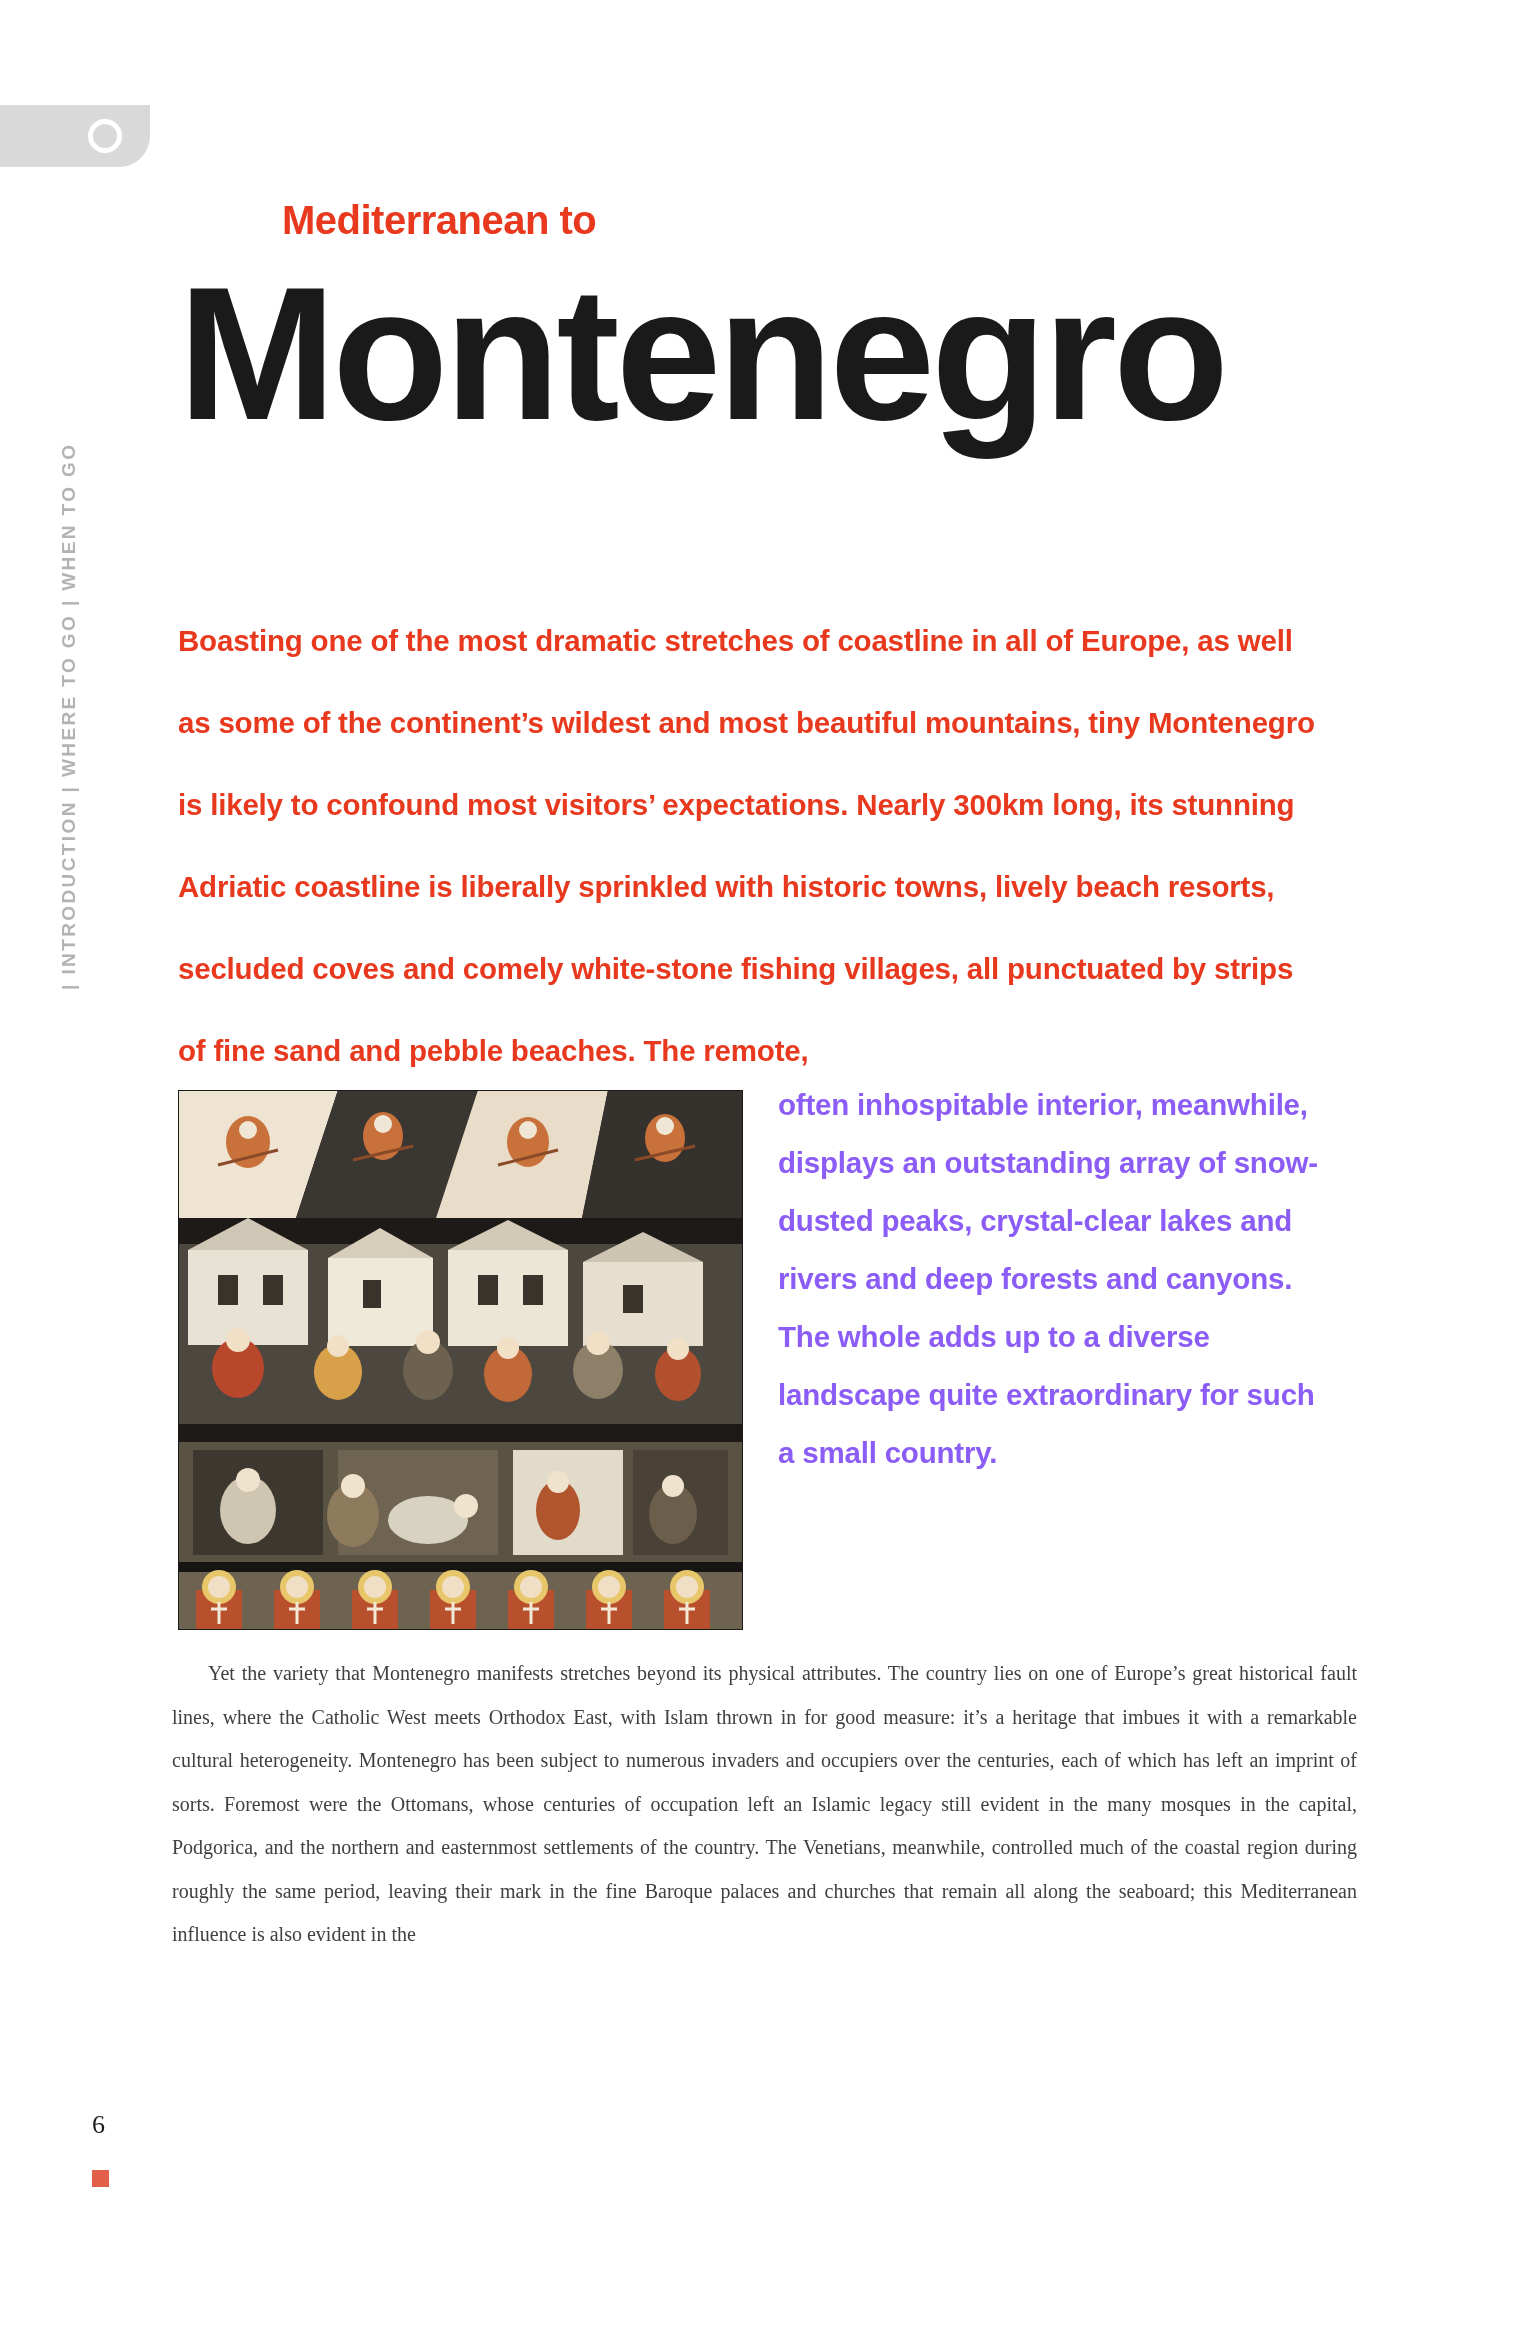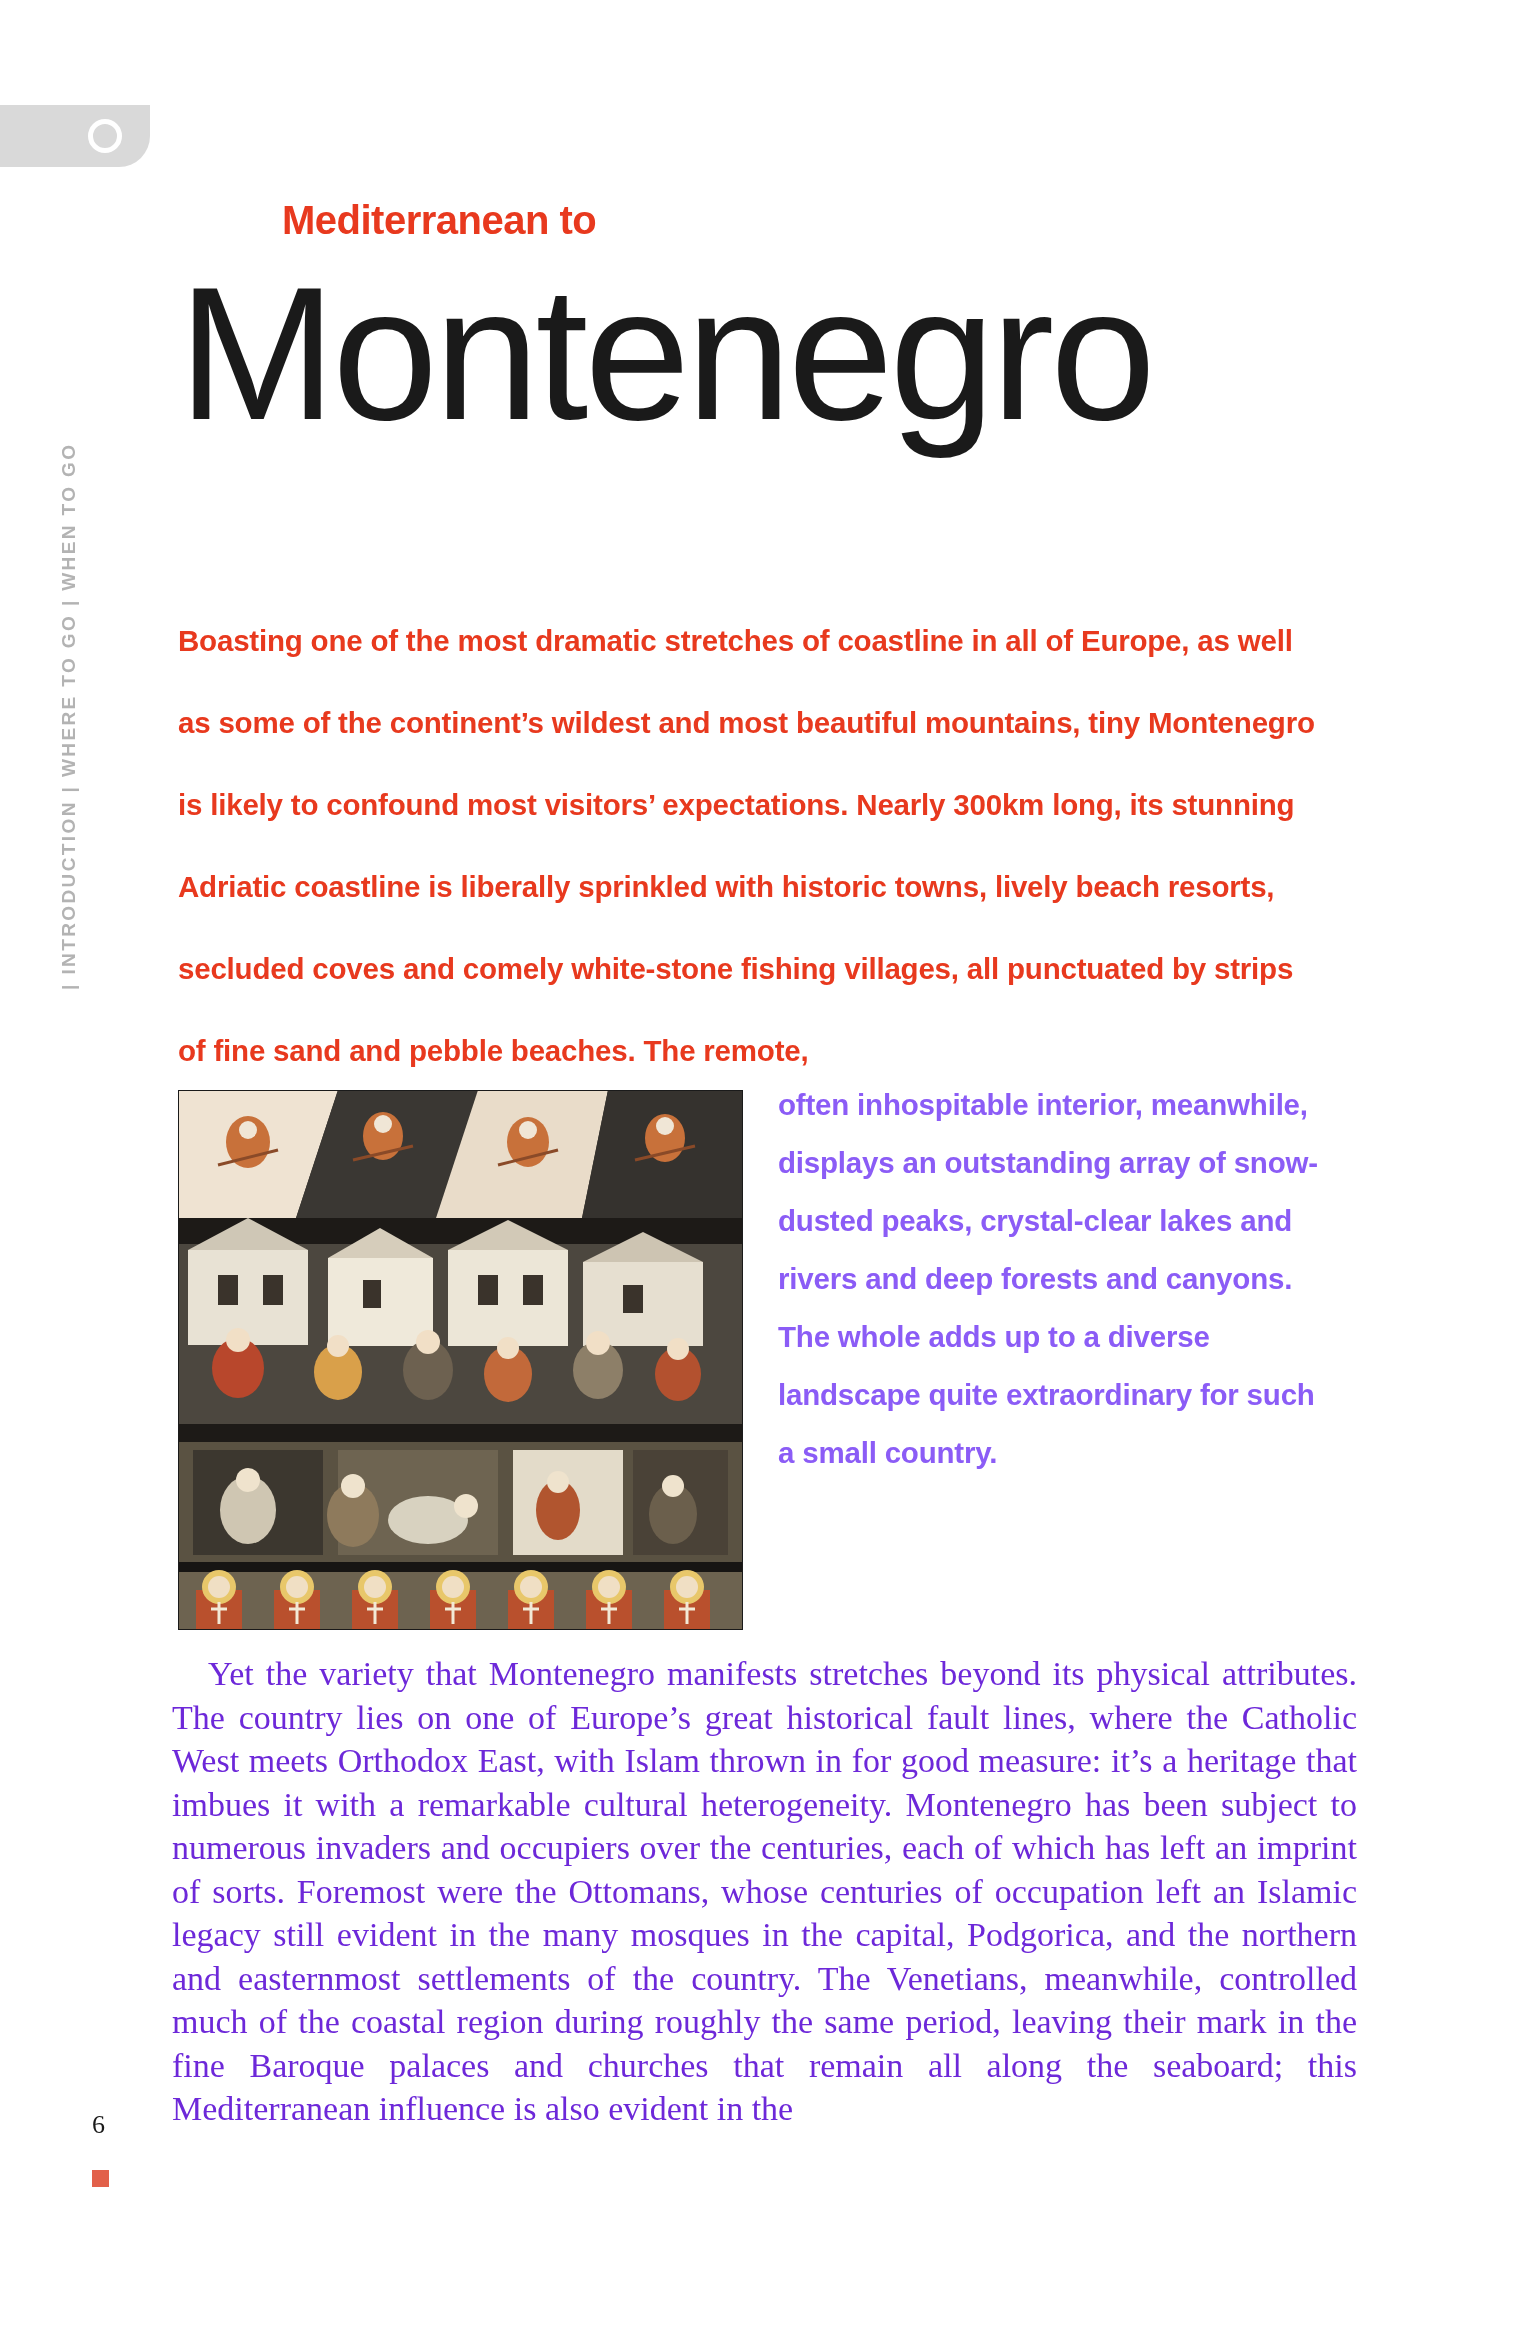--- a/index.html
+++ b/index.html
@@ -89,21 +89,21 @@
     font-weight: bold;
     font-size: 40px;
     letter-spacing: -0.5px;
     color: #e8391e;
   }
   .title {
     position: absolute;
     left: 178px;
     top: 258px;
     font-family: "Liberation Sans", sans-serif;
-    font-weight: normal;
+    font-weight: bold;
     font-size: 190px;
     line-height: 190px;
     letter-spacing: -4px;
     color: #1a1a1a;
     white-space: nowrap;
   }
 
   
   .standfirst-top {
     position: absolute;
@@ -143,23 +143,23 @@
   }
   .fresco svg { display: block; }
 
   
   .body-copy {
     position: absolute;
     left: 172px;
     top: 1652px;
     width: 1185px;
     font-family: "Liberation Serif", serif;
-    font-size: 34px;
+    font-size: 20px;
     line-height: 43.5px;
-    color: #6d28d9;
+    color: #404040;
     text-align: justify;
     text-indent: 36px;
     hyphens: auto;
   }
 </style>
 </head>
 <body>
 
 <div class="page">
 

